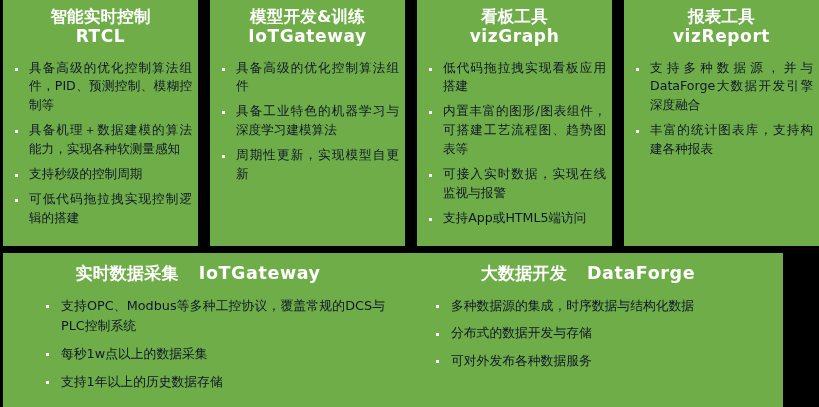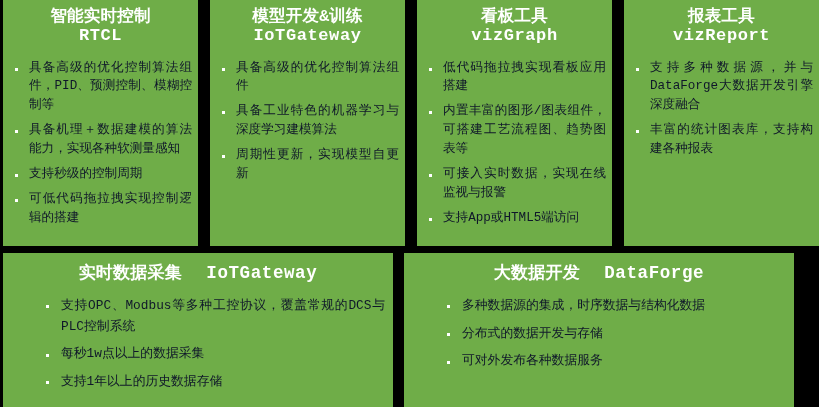--- a/index.html
+++ b/index.html
@@ -27,28 +27,27 @@
   }
   .row-top {
     height: 246px;
     padding: 0 0 0 3px;
     gap: 12px;
   }
   .row-bottom {
     height: 154px;
     margin-top: 7px;
     padding: 0 0 0 3px;
-    gap: 11px;
+    gap: 0;
   }
   .card {
     background: #6fad48;
     box-sizing: border-box;
     overflow: hidden;
     position: relative;
-    font-family: Liberation Mono, monospace;
   }
   .row-top .card {
     width: 196px;
     padding: 7px 6px 4px 6px;
   }
   .row-bottom .card {
     width: 390px;
     padding: 10px 8px 4px 8px;
   }
   .card-title {

